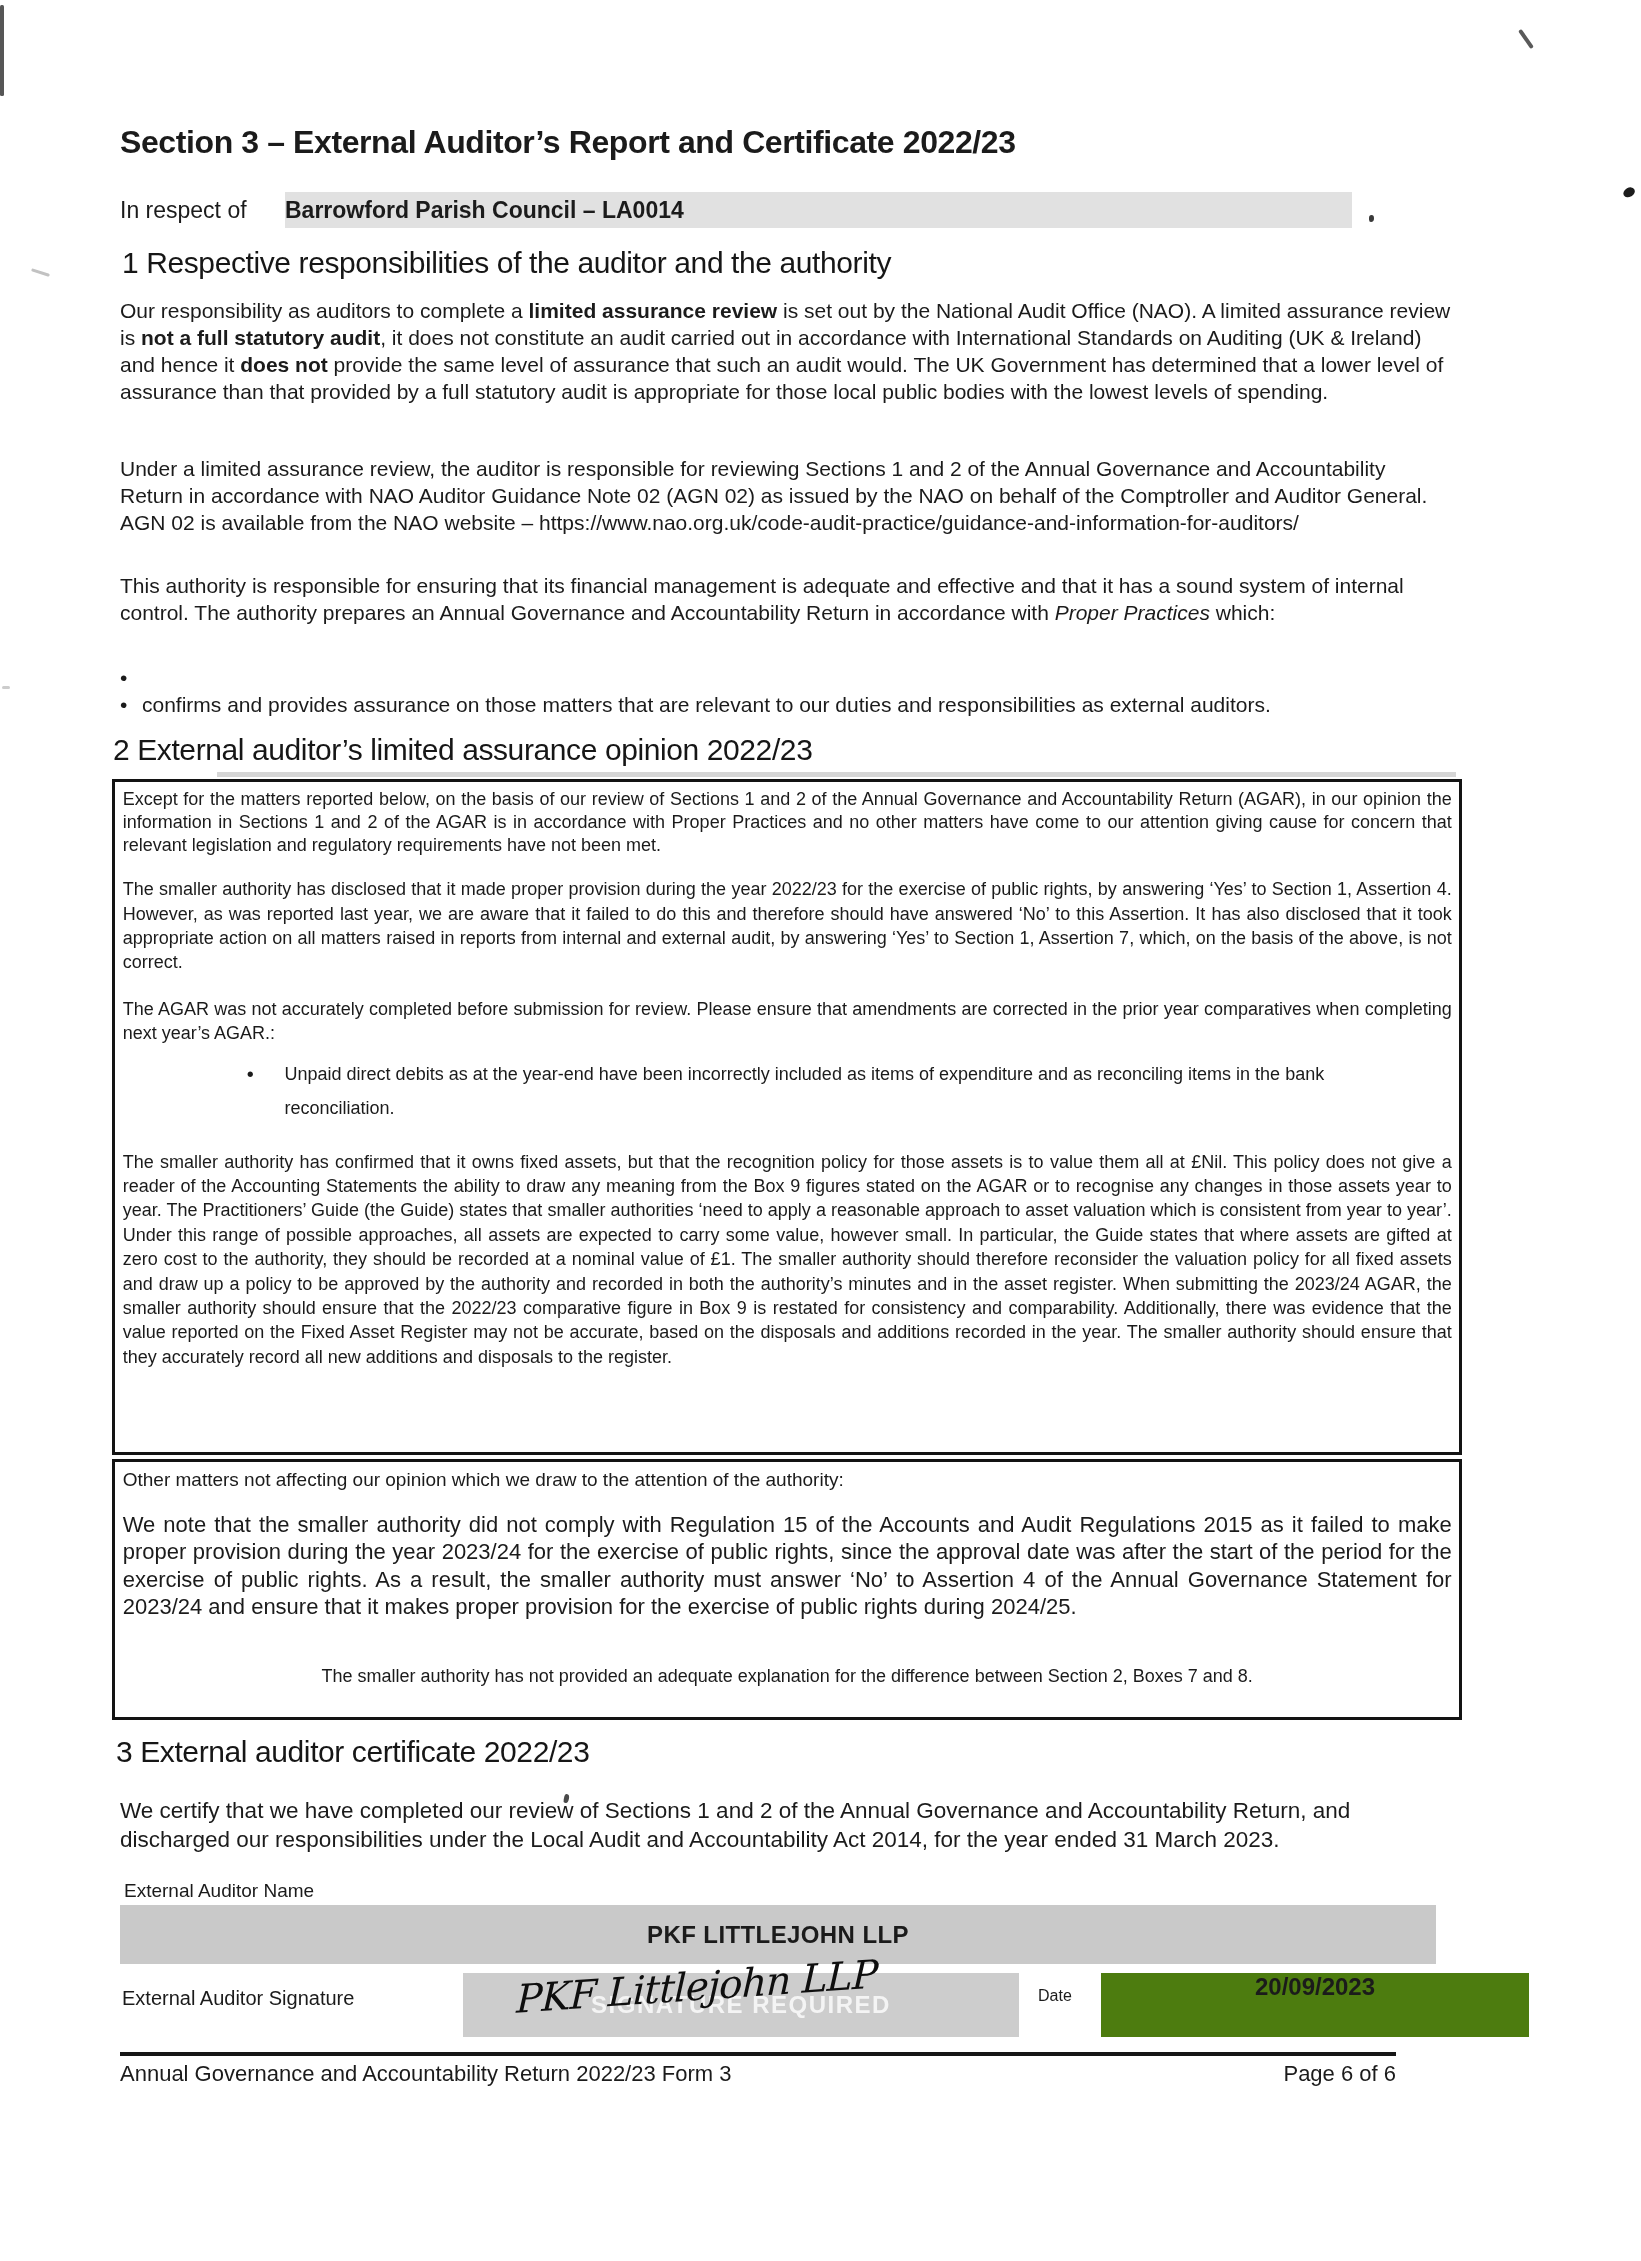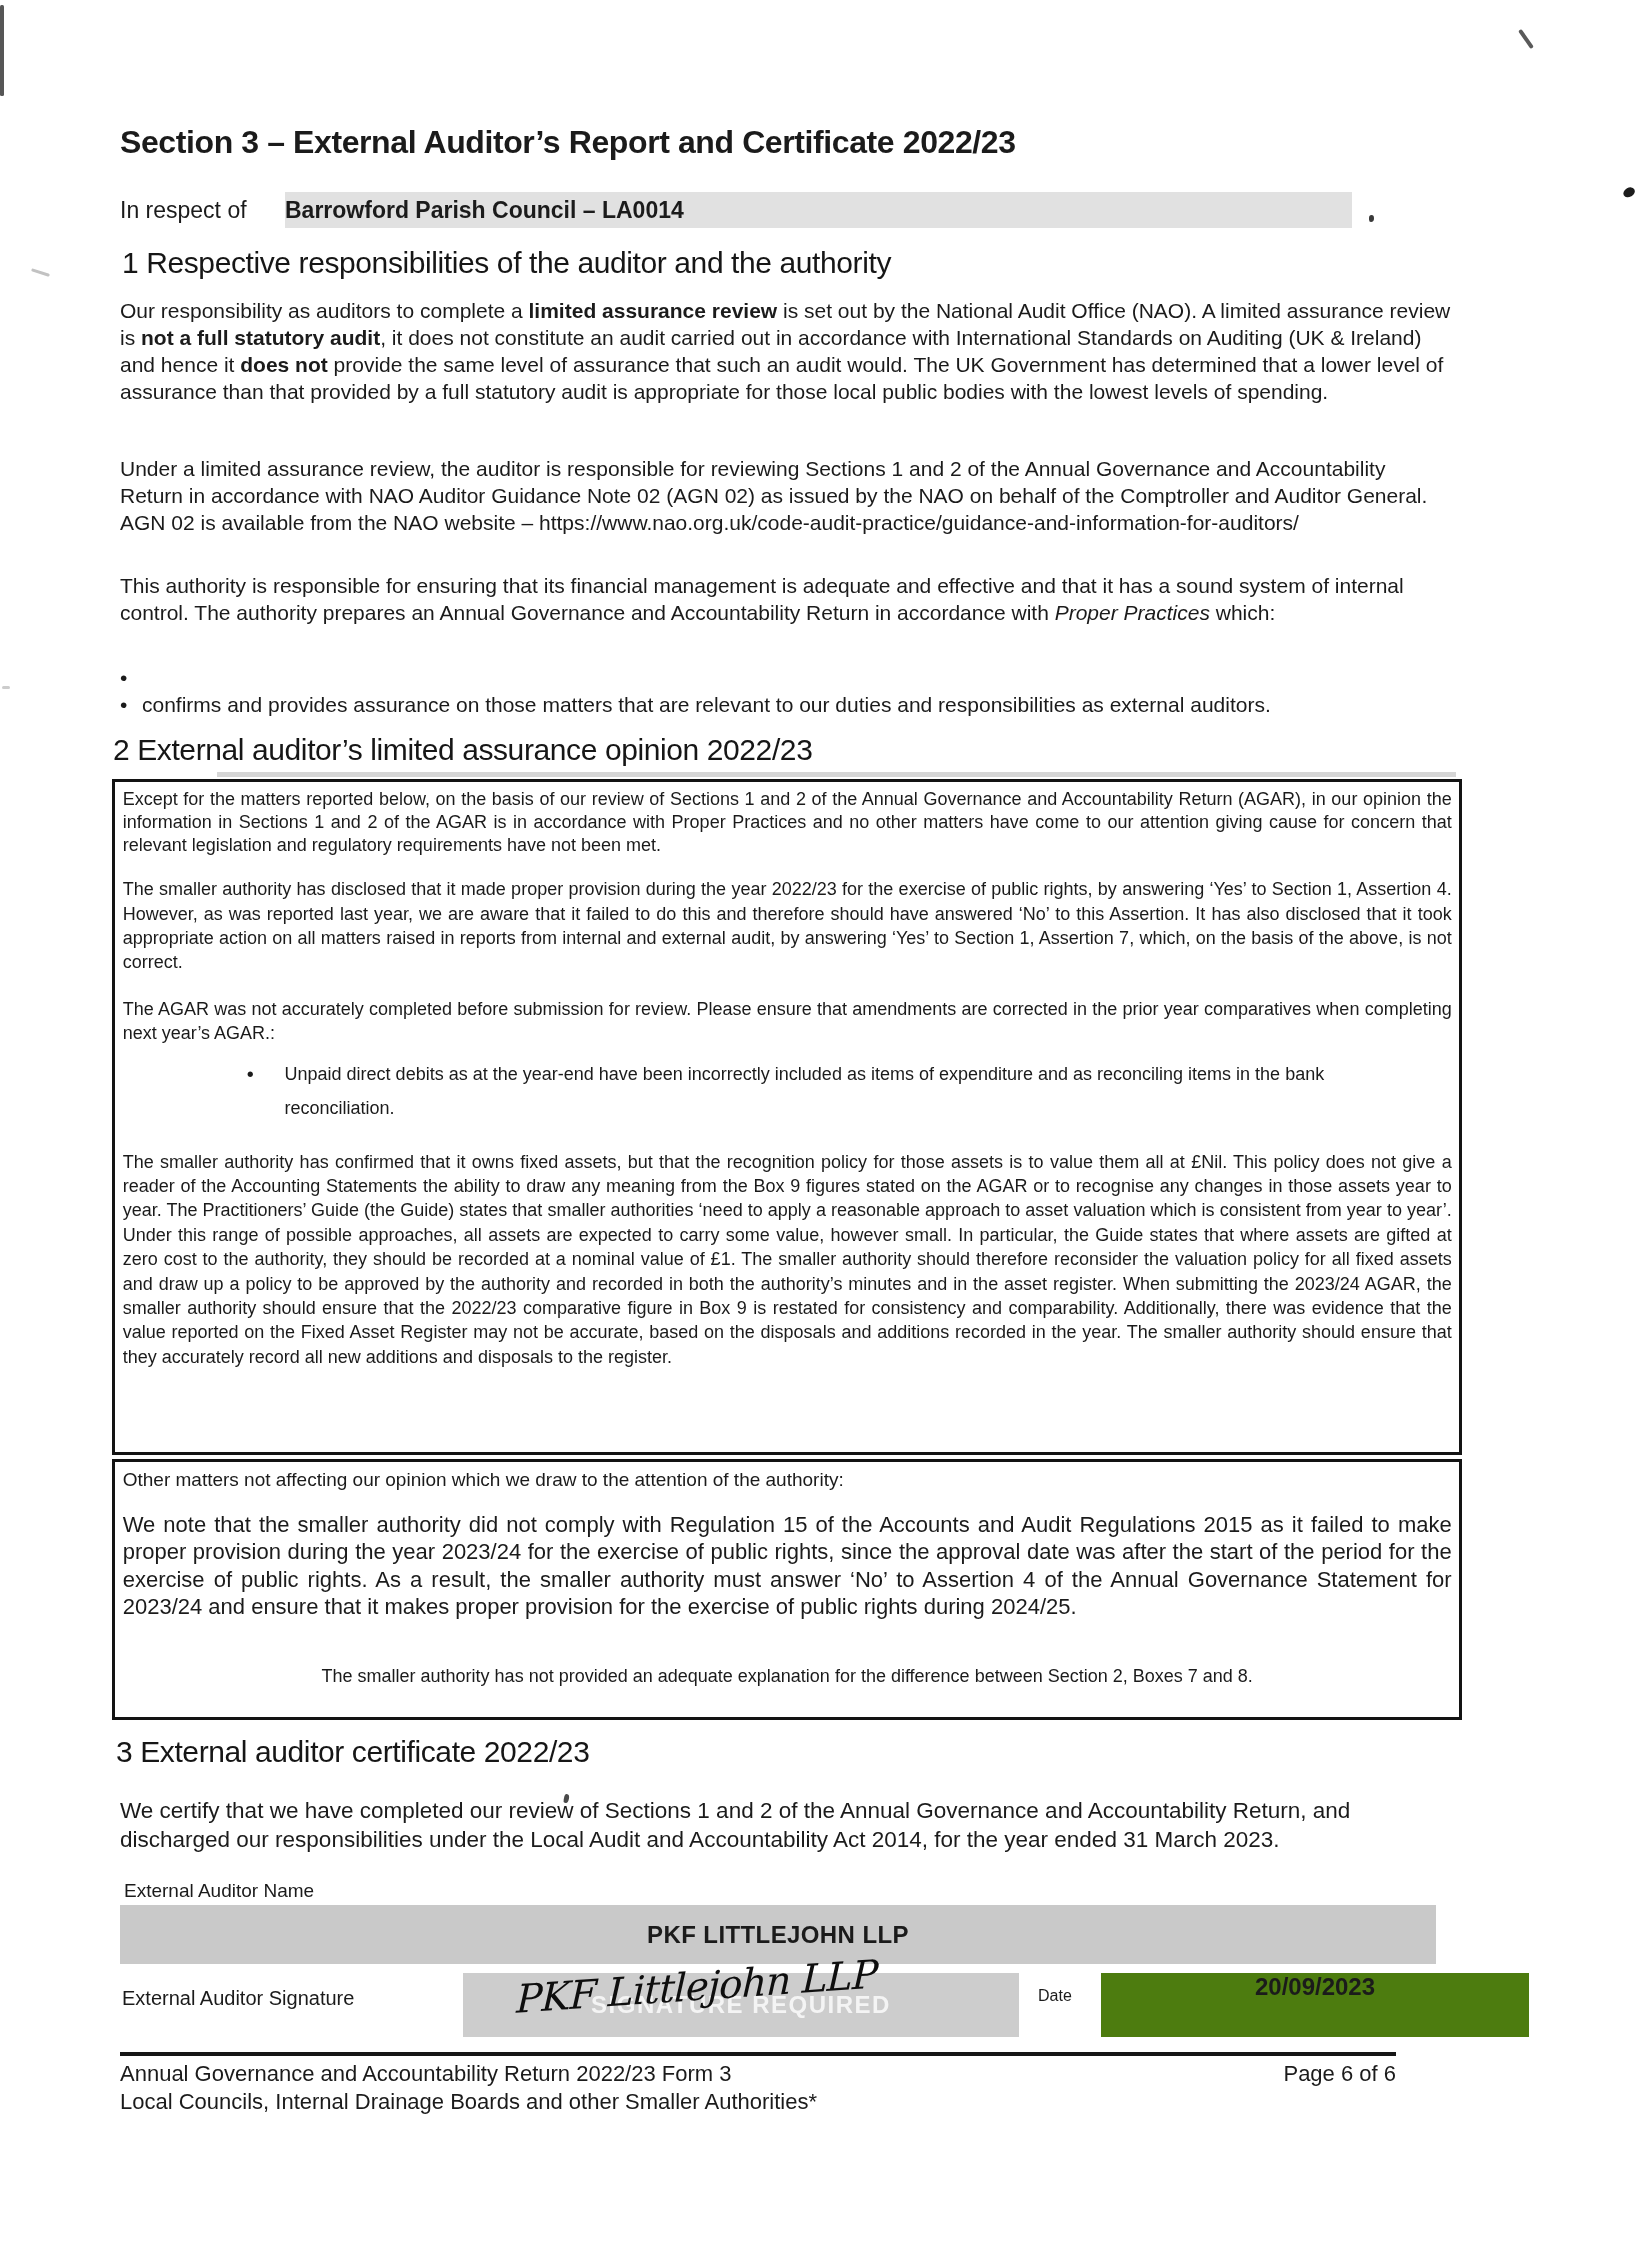--- a/index.html
+++ b/index.html
@@ -165,21 +165,20 @@
   <div class="abs" id="date-label">Date</div>
   <div class="abs" id="date-box">
     <span>20/09/2023</span>
   </div>
 
   <div class="abs" id="footer-rule"></div>
   <div class="abs" id="footer-row1">
     <span>Annual Governance and Accountability Return 2022/23 Form 3</span>
     <span>Page 6 of 6</span>
   </div>
-  <div class="abs" id="footer-row2">Local Councils, Internal Drainage Boards and other Smaller Authorities*</div>
 
   <div class="art" id="art-tick"></div>
   <div class="art" id="art-blob"></div>
   <div class="art" id="art-dot"></div>
   <div class="art" id="art-edge"></div>
   <div class="art" id="art-faint1"></div>
   <div class="art" id="art-faint2"></div>
   <div class="art" id="art-smudge"></div>
   <div class="art" id="art-comma"></div>
 

